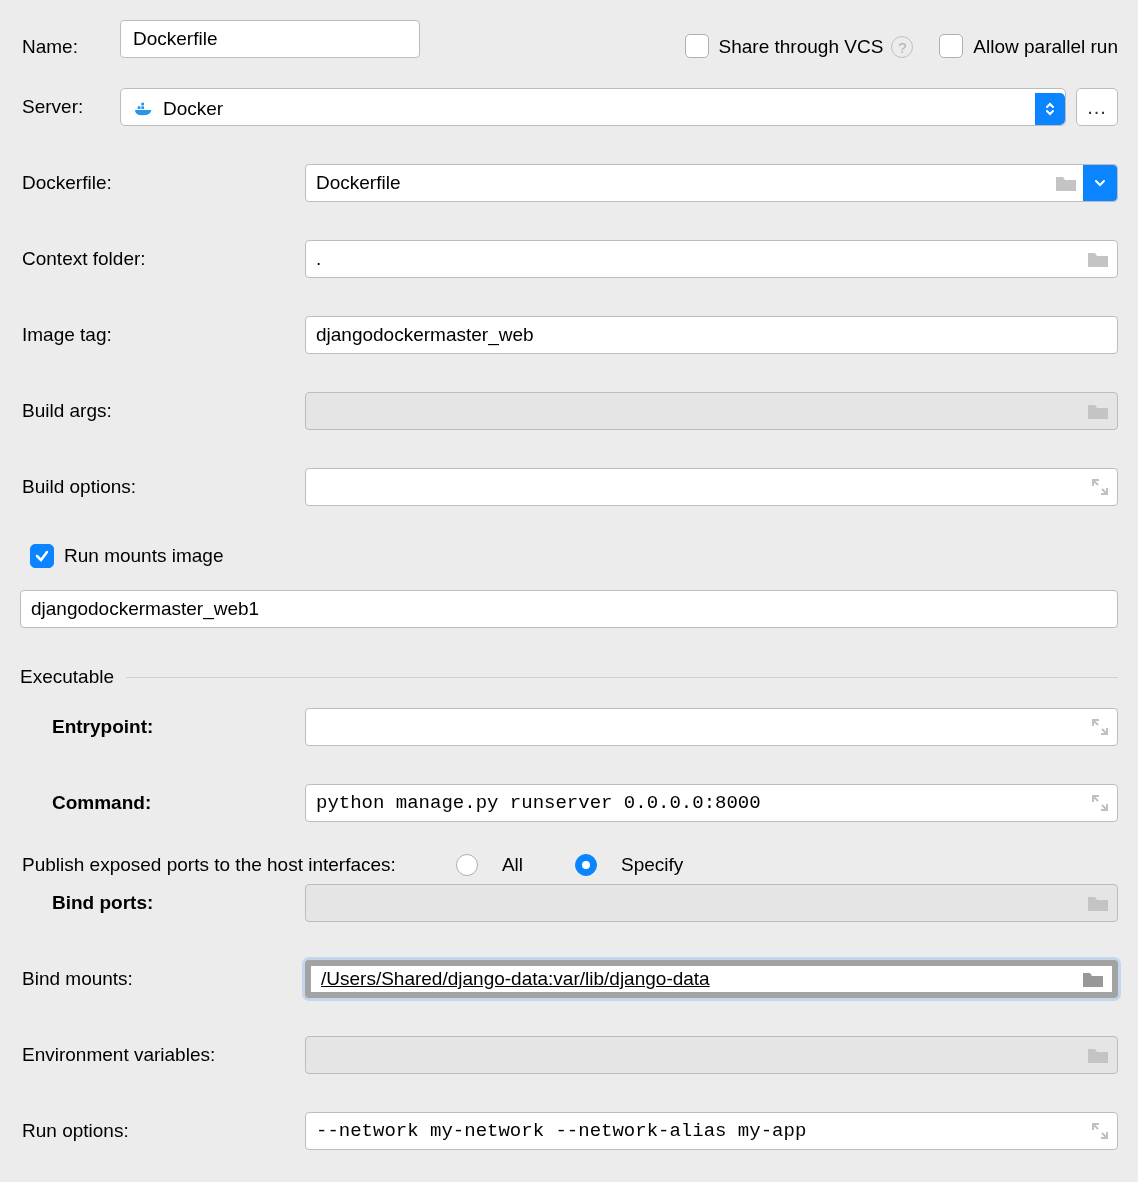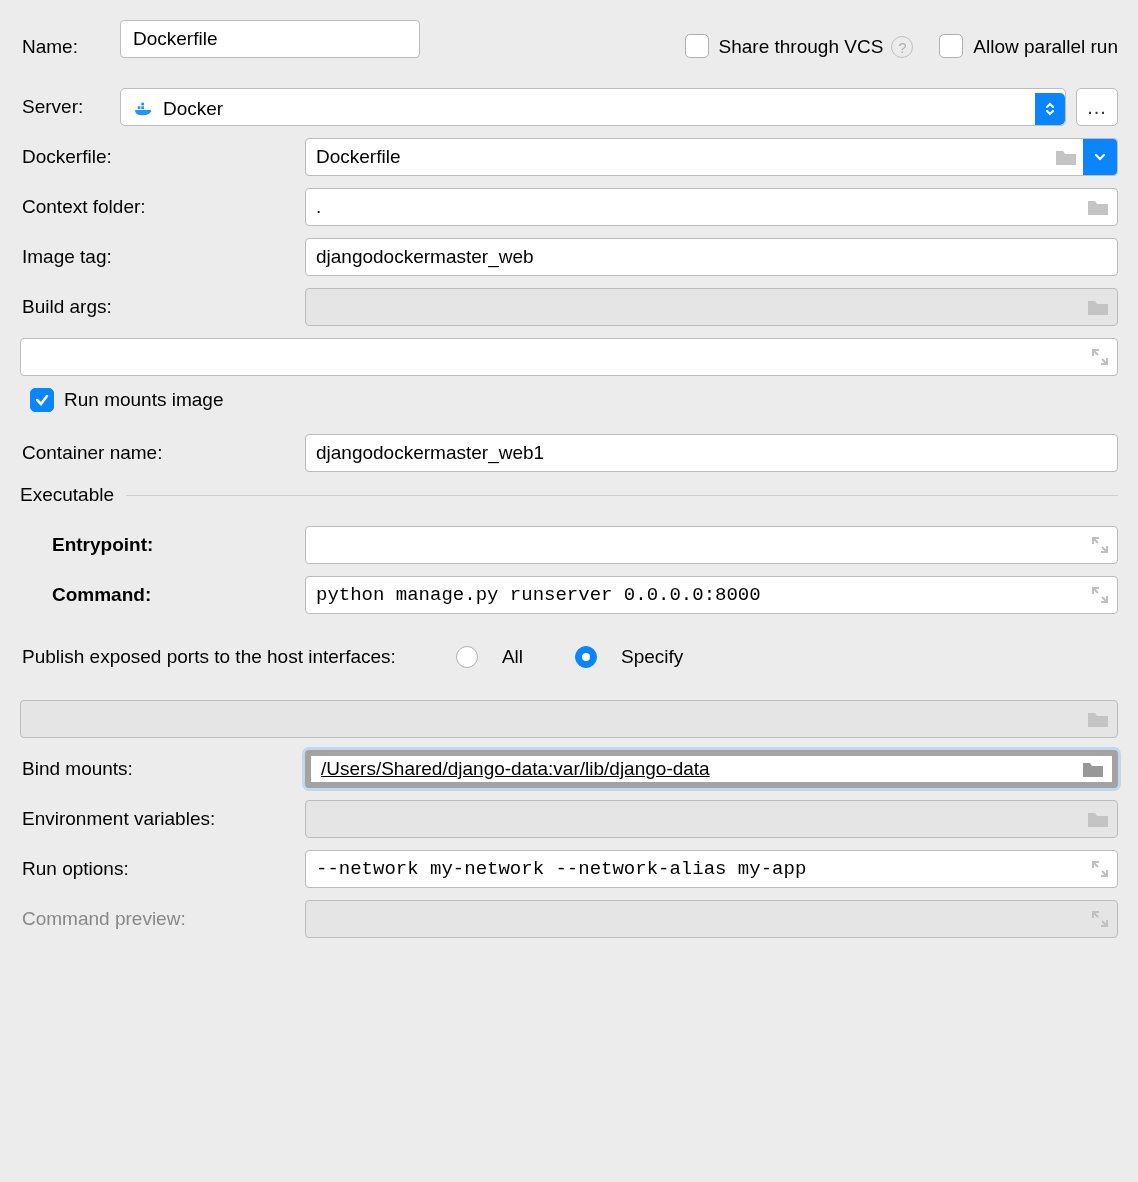--- a/index.html
+++ b/index.html
@@ -8,21 +8,21 @@
     padding: 20px;
     background: #ececec;
     font-family: -apple-system, "Helvetica Neue", Arial, sans-serif;
     font-size: 19px;
     color: #000;
     width: 1138px;
   }
   .row {
     display: flex;
     align-items: center;
-    margin-bottom: 12px;
+    margin-bottom: 38px;
   }
   .label {
     width: 285px;
     flex-shrink: 0;
     padding-left: 2px;
   }
   .label-indent { padding-left: 32px; font-weight: bold; }
   .field-wrap {
     flex: 1;
     display: flex;
@@ -111,21 +111,21 @@
     flex:1; height:1px; background:#cfcfcf; margin-left:12px;
   }
   .radio {
     width:22px;height:22px;border:1.5px solid #b0b0b0;border-radius:50%;
     background:#fff;display:inline-flex;align-items:center;justify-content:center;
     margin-right:8px;flex-shrink:0;
   }
   .radio.checked { border-color:#0a84ff; background:#0a84ff; }
   .radio.checked .dot { width:8px;height:8px;border-radius:50%;background:#fff; }
   .ports-row {
-    display:flex; align-items:flex-end; margin-bottom:32px;gap:16px;
+    display:flex; align-items:flex-end; margin-bottom:8px;gap:16px;
   }
   .ports-row .label-text { padding-left:2px; margin-right:18px; }
   .docker-icon {
     width:22px;height:18px;display:inline-flex;margin-right:8px;
   }
 </style>
 </head>
 <body>
 
 <div class="top-row">
@@ -213,20 +213,21 @@
       <span class="icon-right">
         <svg width="22" height="18" viewBox="0 0 22 18">
             <path d="M1 3 L8 3 L10 6 L21 6 L21 17 L1 17 Z" fill="#c4c4c4"></path>
           </svg>
       </span>
     </div>
   </div>
 </div>
 
 <div class="row">
+  <span class="label">Build options:</span>
   <div class="field-wrap">
     <div class="text-input">
       <span></span>
       <span class="icon-right expand-icon">
         <svg width="18" height="18" viewBox="0 0 18 18">
             <path d="M2 8 L2 2 L8 2 M10 16 L16 16 L16 10" stroke="#c0c0c0" stroke-width="2" fill="none"></path>
             <path d="M2 2 L7 7 M16 16 L11 11" stroke="#c0c0c0" stroke-width="2"></path>
           </svg>
       </span>
     </div>
@@ -237,21 +238,20 @@
   <span style="width:10px"></span>
   <span class="checkbox checked">
     <svg width="16" height="16" viewBox="0 0 16 16">
         <path d="M3 8 L7 12 L13 4" stroke="#fff" stroke-width="2.5" fill="none" stroke-linecap="round"></path>
       </svg>
   </span>
   <span>Run mounts image</span>
 </div>
 
 <div class="row">
-  <span class="label">Container name:</span>
   <div class="field-wrap">
     <div class="text-input">
       <span>djangodockermaster_web1</span>
     </div>
   </div>
 </div>
 
 <div class="section-divider">
   <span>Executable</span>
   <span class="line"></span>
@@ -295,20 +295,21 @@
     </span>
   <span>All</span>
   <span style="width:20px"></span>
   <span class="radio checked">
       <span class="dot"></span>
     </span>
   <span>Specify</span>
 </div>
 
 <div class="row">
+  <span class="label label-indent">Bind ports:</span>
   <div class="field-wrap">
     <div class="text-input disabled">
       <span></span>
       <span class="icon-right">
         <svg width="22" height="18" viewBox="0 0 22 18">
             <path d="M1 3 L8 3 L10 6 L21 6 L21 17 L1 17 Z" fill="#c4c4c4"></path>
           </svg>
       </span>
     </div>
   </div>

